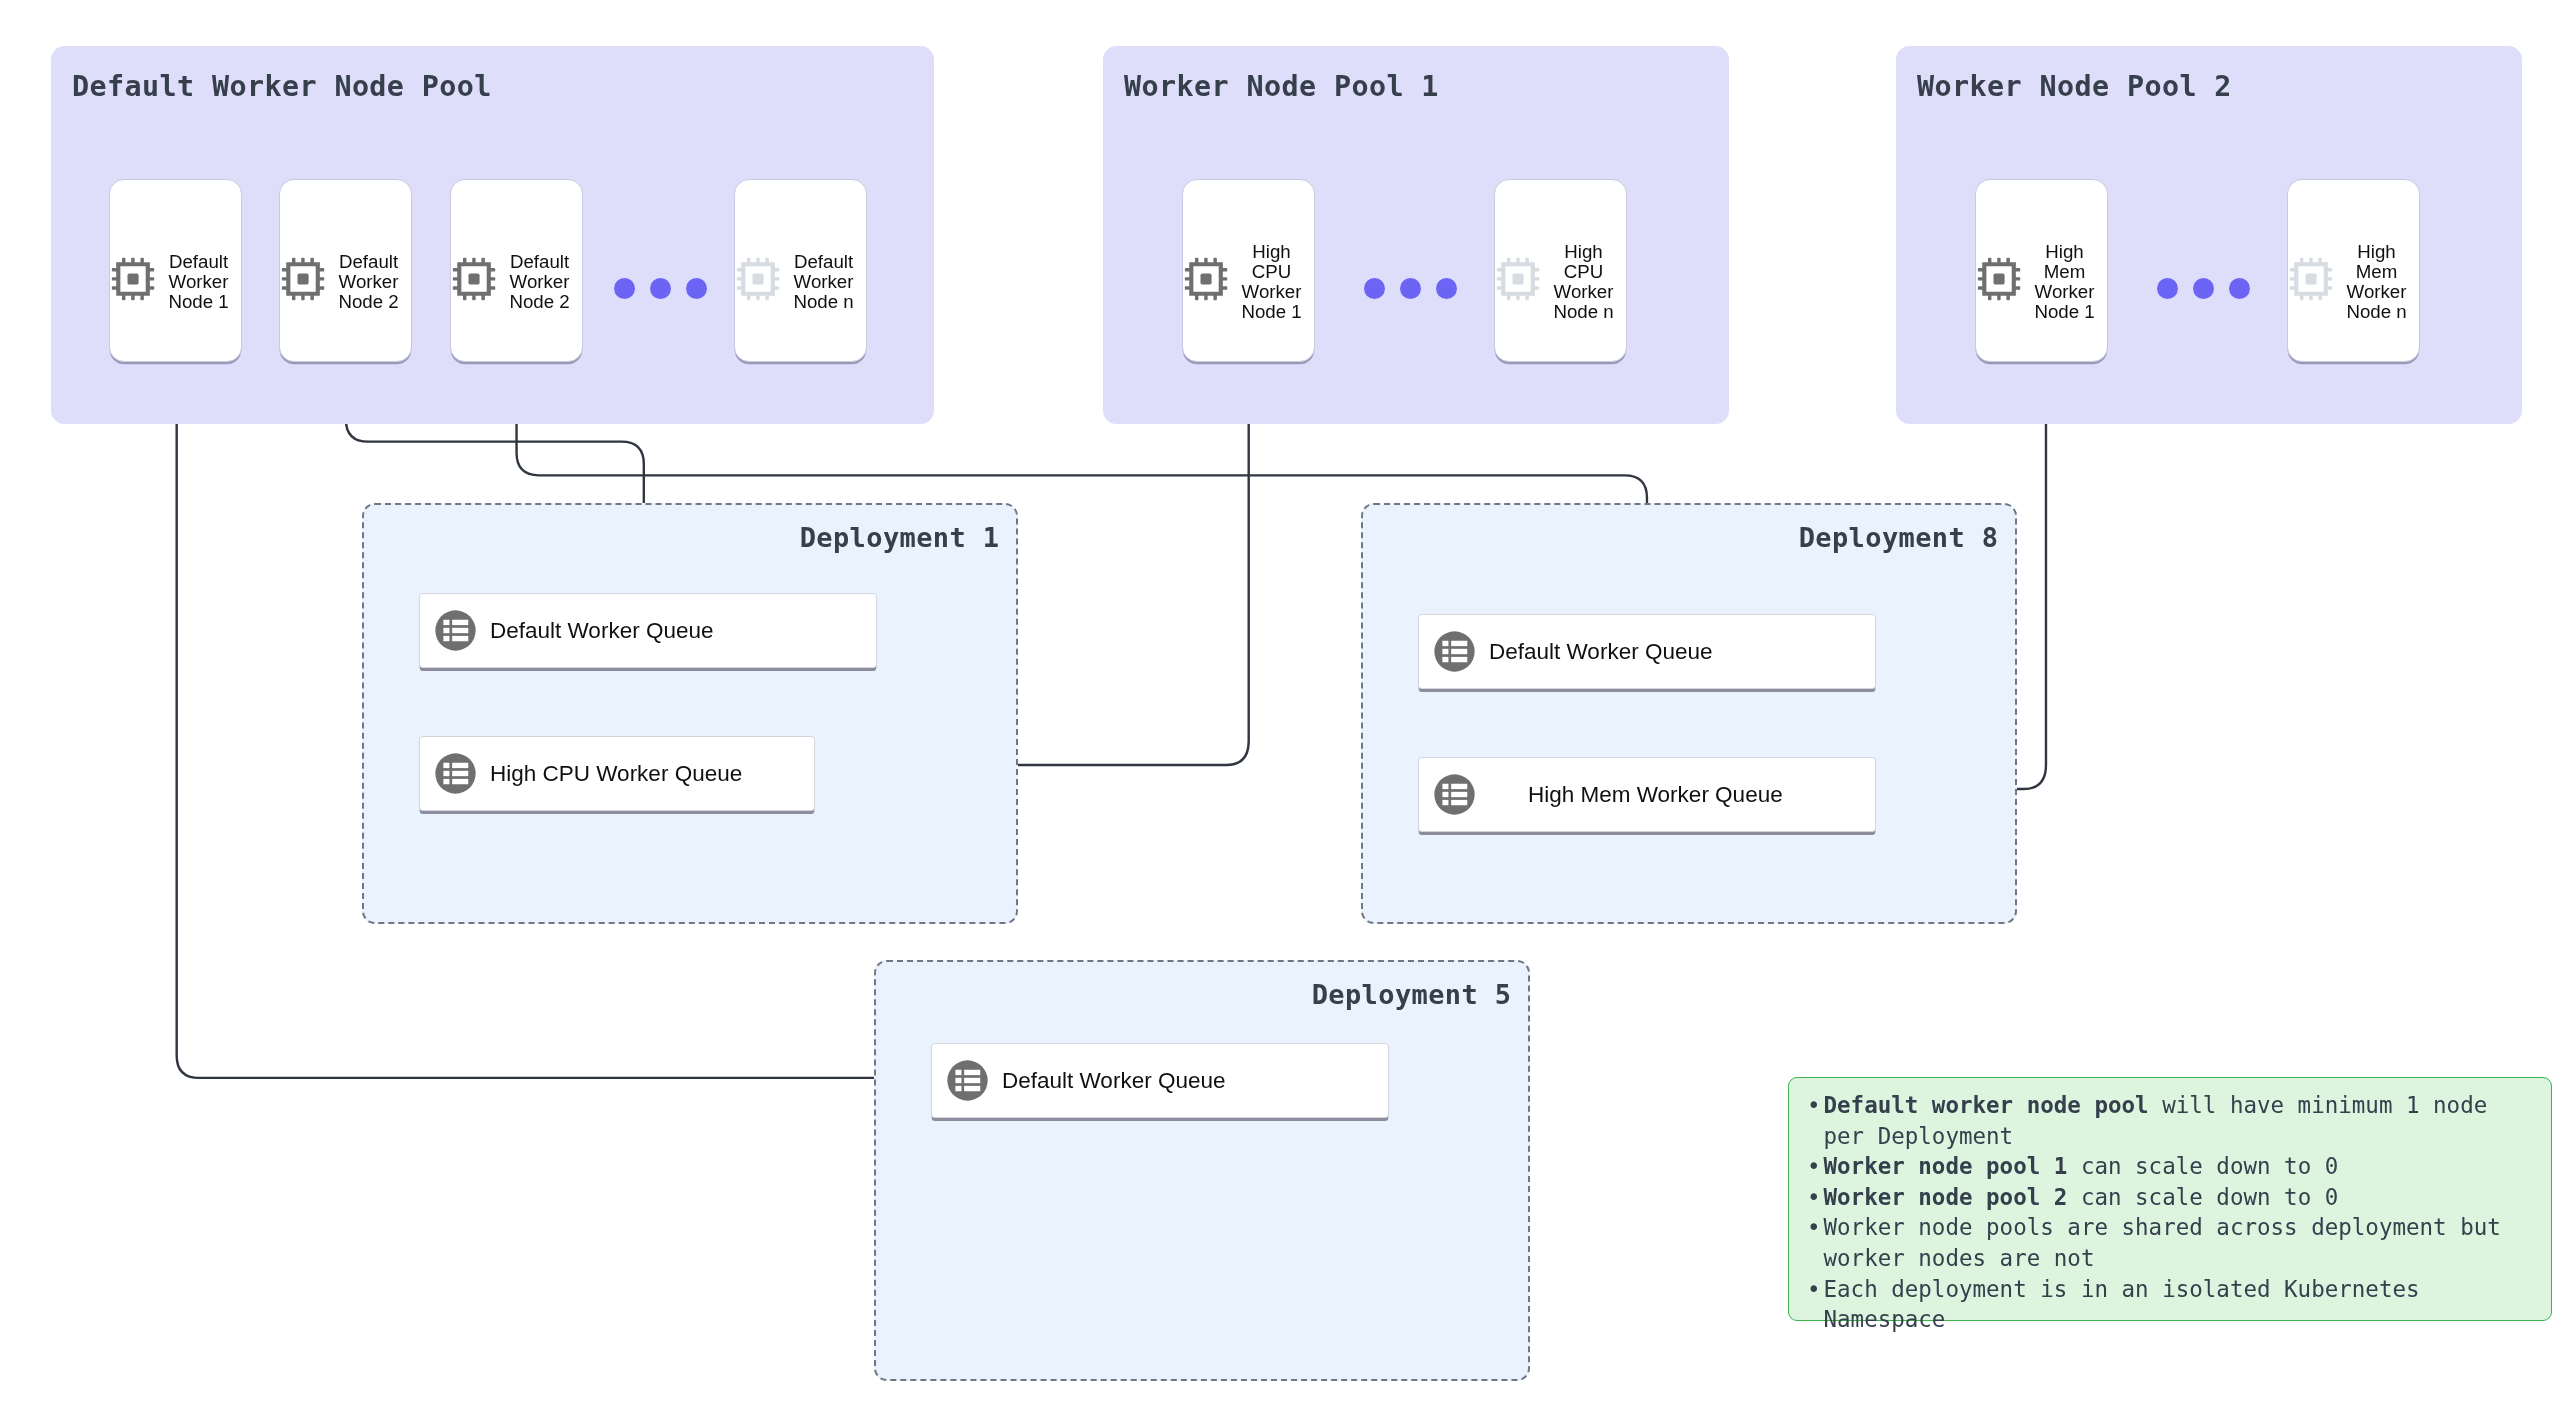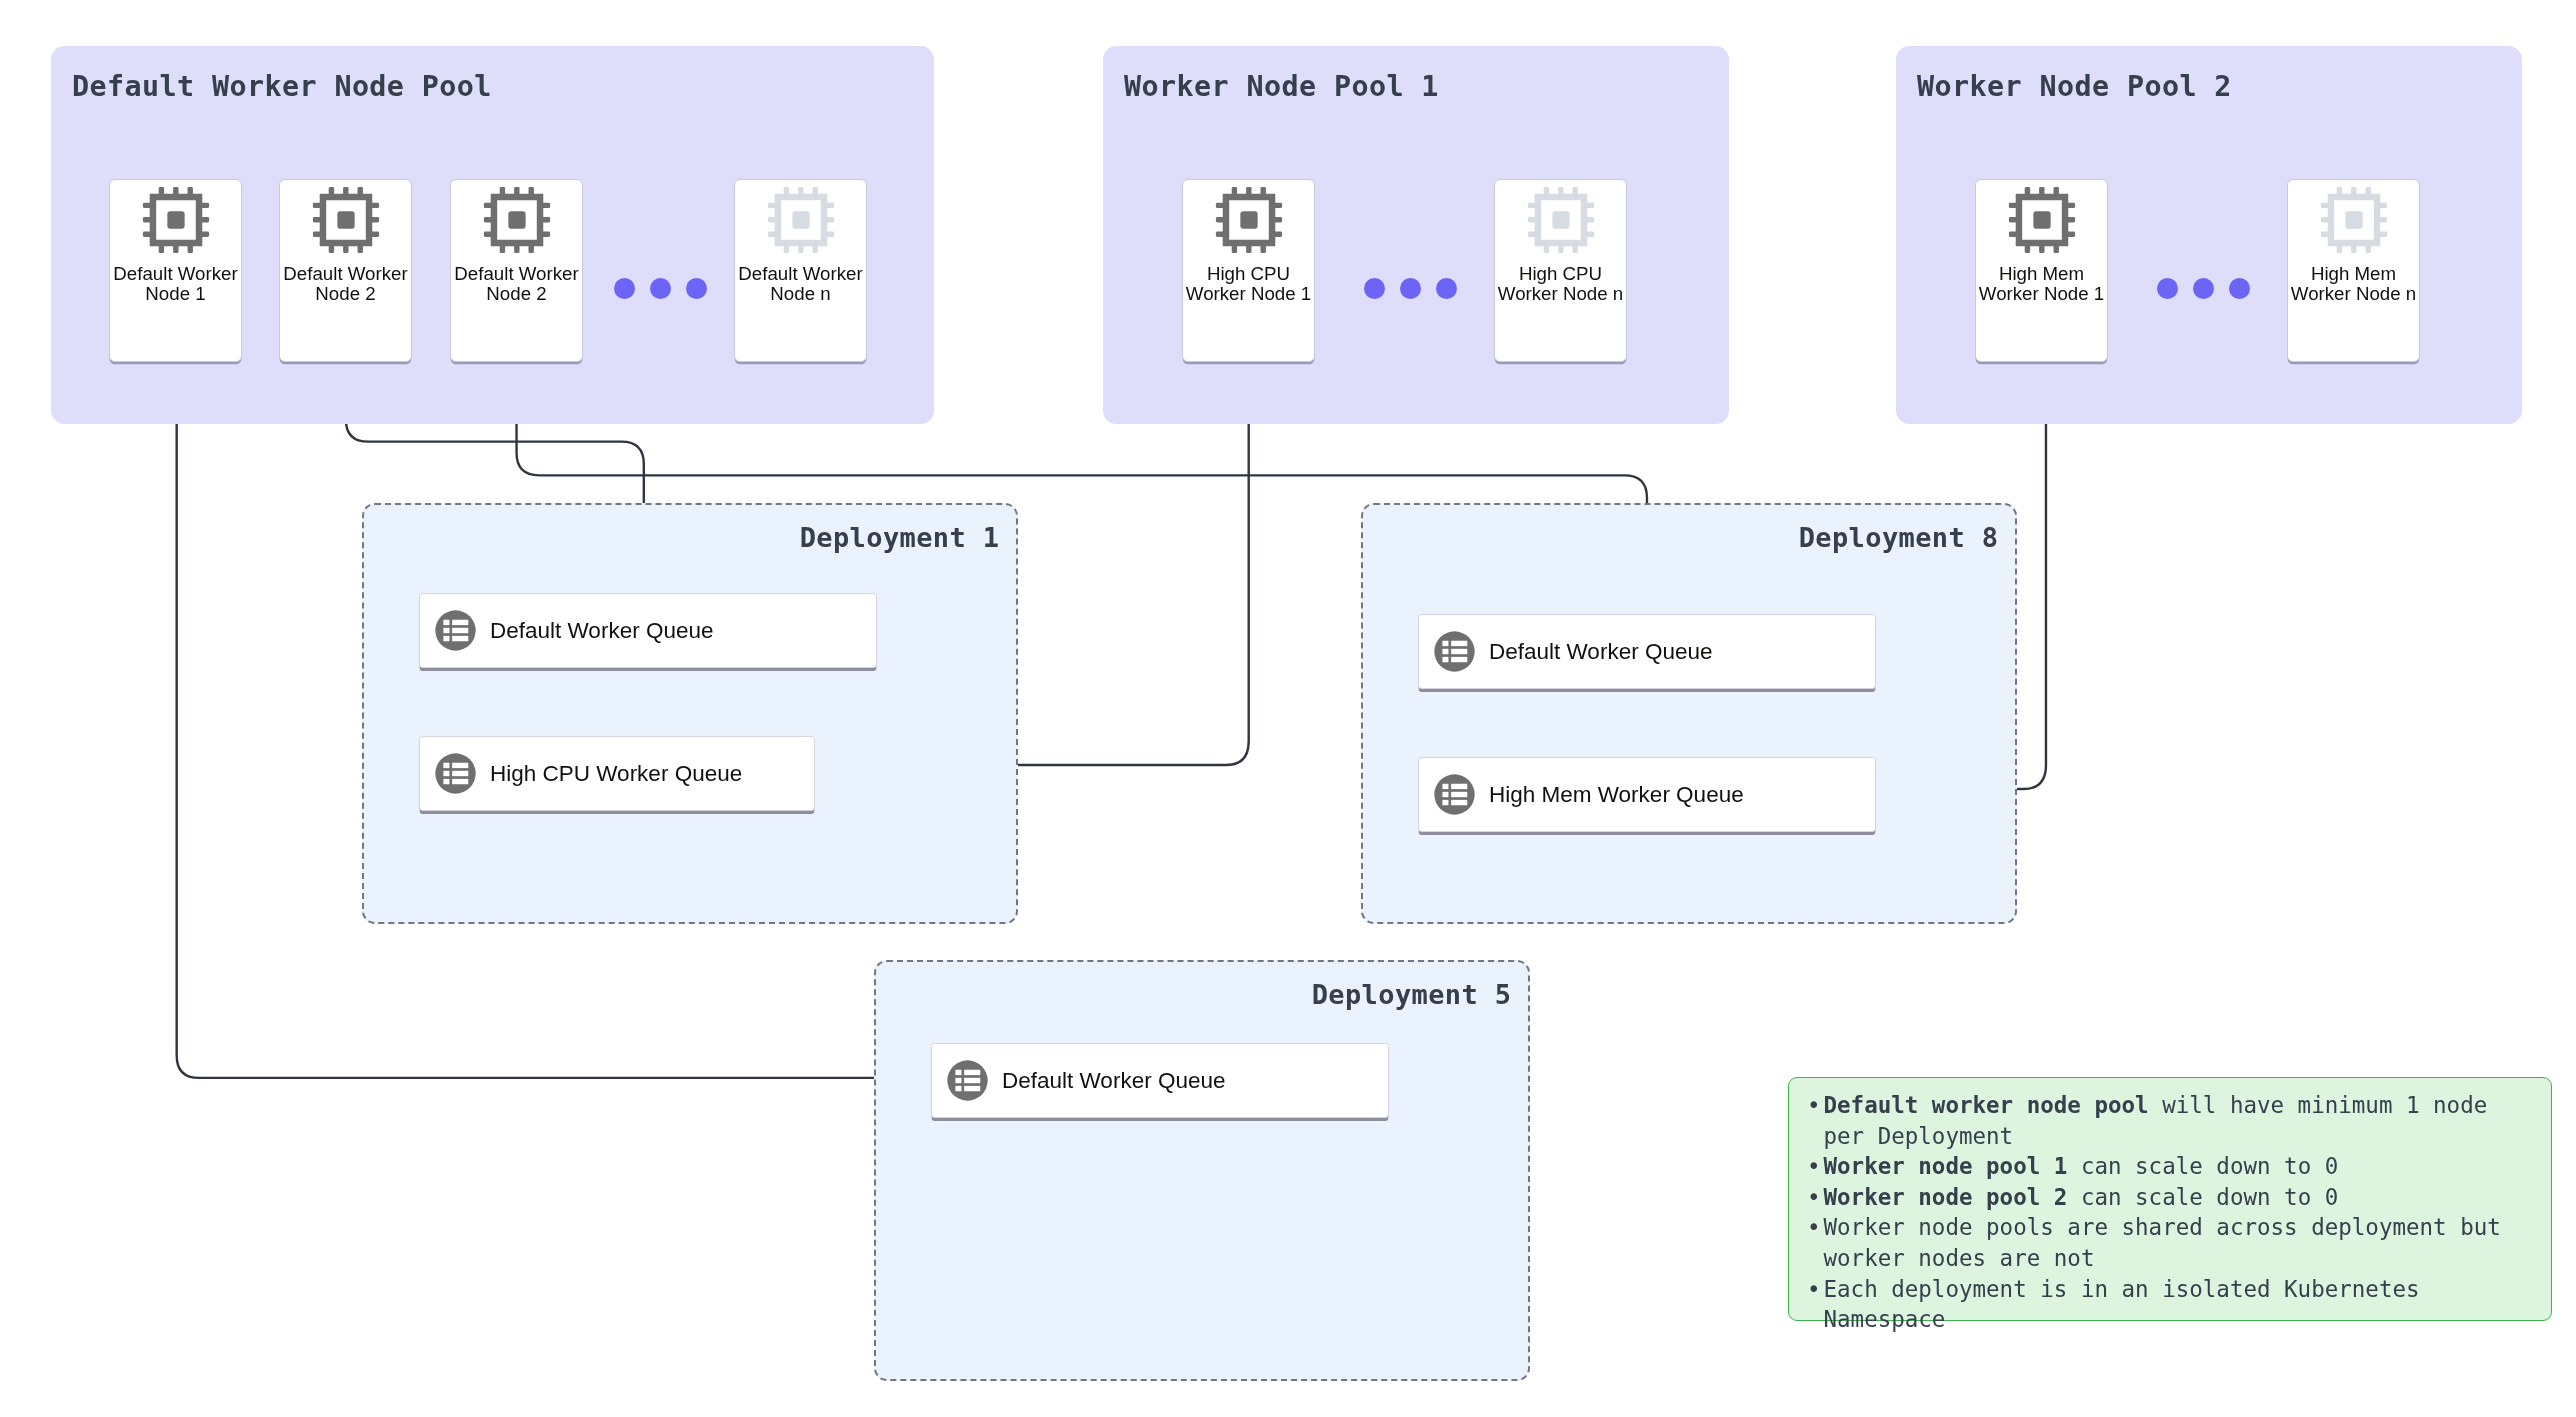--- a/index.html
+++ b/index.html
@@ -42,28 +42,28 @@
     font-weight: 700;
     color: #36404d;
     letter-spacing: 0.4px;
     white-space: nowrap;
   }
   
   .node {
     position: absolute;
     background: #ffffff;
     border: 0.7px solid #c9c9dd;
-    border-radius: 6px;
+    border-radius: 15px;
     box-shadow: 0 3px 0 -0.7px #9a9ab8;
     display: flex;
-    flex-direction: column;
+    flex-direction: row;
     align-items: center;
     justify-content: flex-start;
     box-sizing: border-box;
-    padding-top: 4px;
+    padding-top: 16px;
   }
   .node .chip {
     width: 72px;
     height: 72px;
     display: block;
   }
   .node-label {
     margin-top: 7.5px;
     font-family: "Liberation Sans", sans-serif;
     font-size: 18.7px;
@@ -453,21 +453,21 @@
           <rect x="14" y="28" width="9" height="8"></rect>
           <rect x="14" y="40" width="9" height="8"></rect>
           <rect x="27" y="16" width="24" height="8"></rect>
           <rect x="27" y="28" width="24" height="8"></rect>
           <rect x="27" y="40" width="24" height="8"></rect>
         </g>
       </svg>
       <div class="queue-label">Default Worker Queue</div>
     </div>
 
-    <div class="queue" style="left:55px; top:252px; width:458px; height:75px;">
+    <div class="queue" style="left:55px; top:252px; width:458px; height:75px;gap:39px;">
       <svg class="qicon" viewBox="0 0 64 64">
         <circle cx="32" cy="32" r="30" fill="#6f6f6f"></circle>
         <g fill="#ffffff">
           <rect x="14" y="16" width="9" height="8"></rect>
           <rect x="14" y="28" width="9" height="8"></rect>
           <rect x="14" y="40" width="9" height="8"></rect>
           <rect x="27" y="16" width="24" height="8"></rect>
           <rect x="27" y="28" width="24" height="8"></rect>
           <rect x="27" y="40" width="24" height="8"></rect>
         </g>

